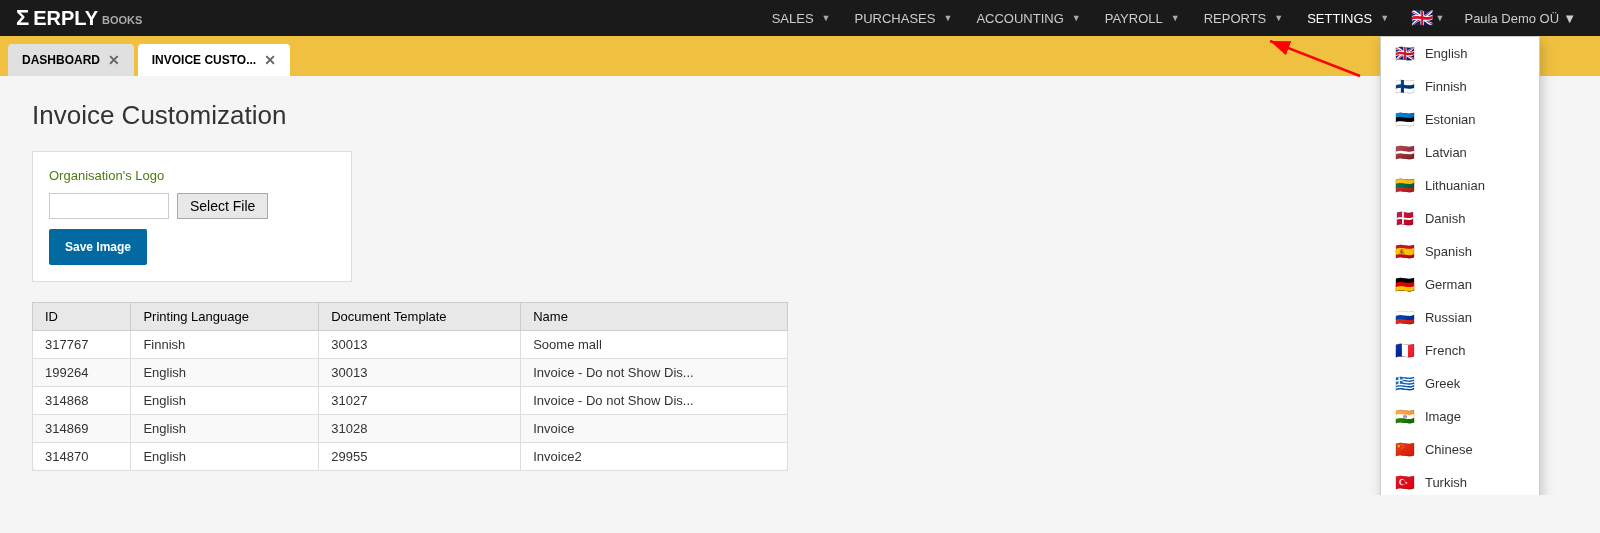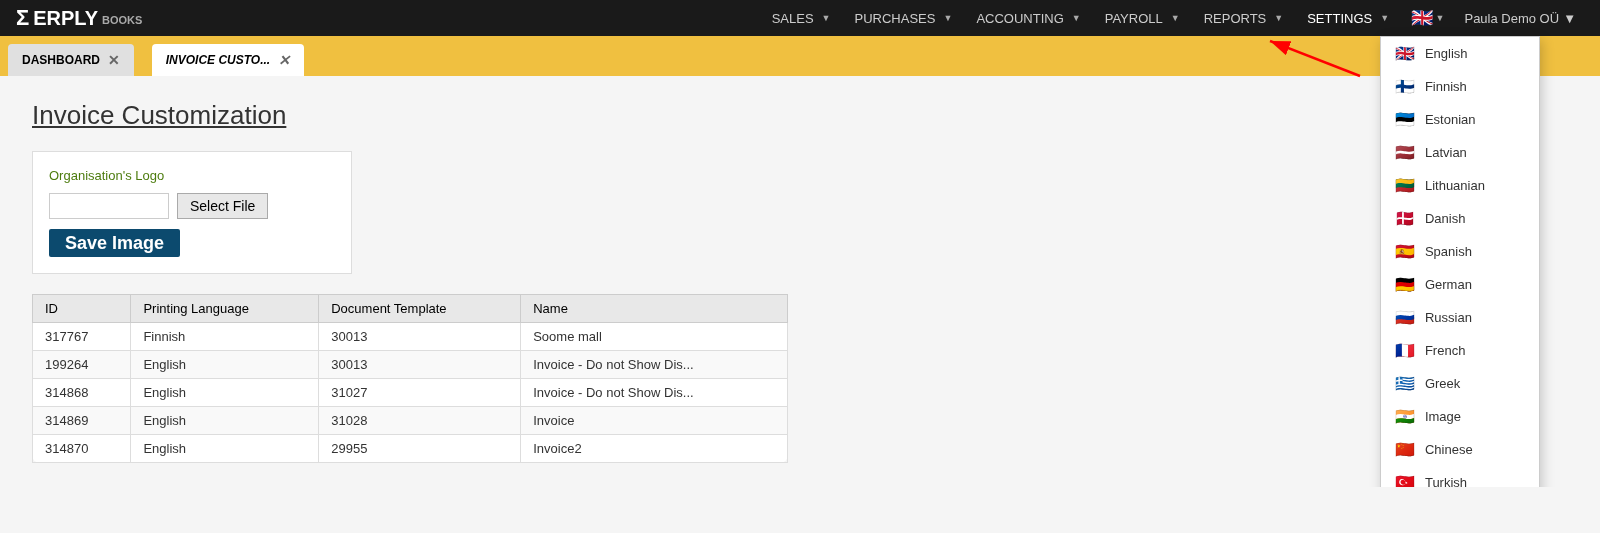--- a/index.html
+++ b/index.html
@@ -72,45 +72,43 @@
     .tab {
       display: flex;
       align-items: center;
       padding: 0 14px;
       height: 32px;
       background: #e0e0e0;
       border-radius: 4px 4px 0 0;
       font-size: 12px;
       font-weight: bold;
       cursor: pointer;
-      margin-right: 18px;
+      margin-right: 4px;
       gap: 8px;
     }
     .tab.active {
       background: #fff;
-      font-style: italic;
     }
     .tab-close {
       font-size: 14px;
       color: #666;
       line-height: 1;
       cursor: pointer;
     }
 
     
     .content {
       padding: 24px 32px;
       background: #f5f5f5;
     }
     .page-title {
       font-size: 26px;
       font-weight: normal;
       color: #333;
       margin-bottom: 20px;
-      text-decoration: underline;
     }
 
     
     .logo-section {
       background: #fff;
       border: 1px solid #ddd;
       padding: 16px;
       display: inline-block;
       margin-bottom: 20px;
       min-width: 320px;
@@ -134,26 +132,26 @@
     }
     .btn-select-file {
       height: 26px;
       padding: 0 12px;
       background: #e8e8e8;
       border: 1px solid #aaa;
       cursor: pointer;
       font-size: 14px;
     }
     .btn-save-image {
-      height: 28px;
+      height: 36px;
       padding: 0 16px;
-      background: #0c4a6e;
+      background: #0369a1;
       border: none;
       color: #fff;
-      font-size: 18px;
+      font-size: 12px;
       font-weight: bold;
       cursor: pointer;
       border-radius: 2px;
     }
 
     
     .data-table {
       width: 756px;
       border-collapse: collapse;
       background: #fff;

